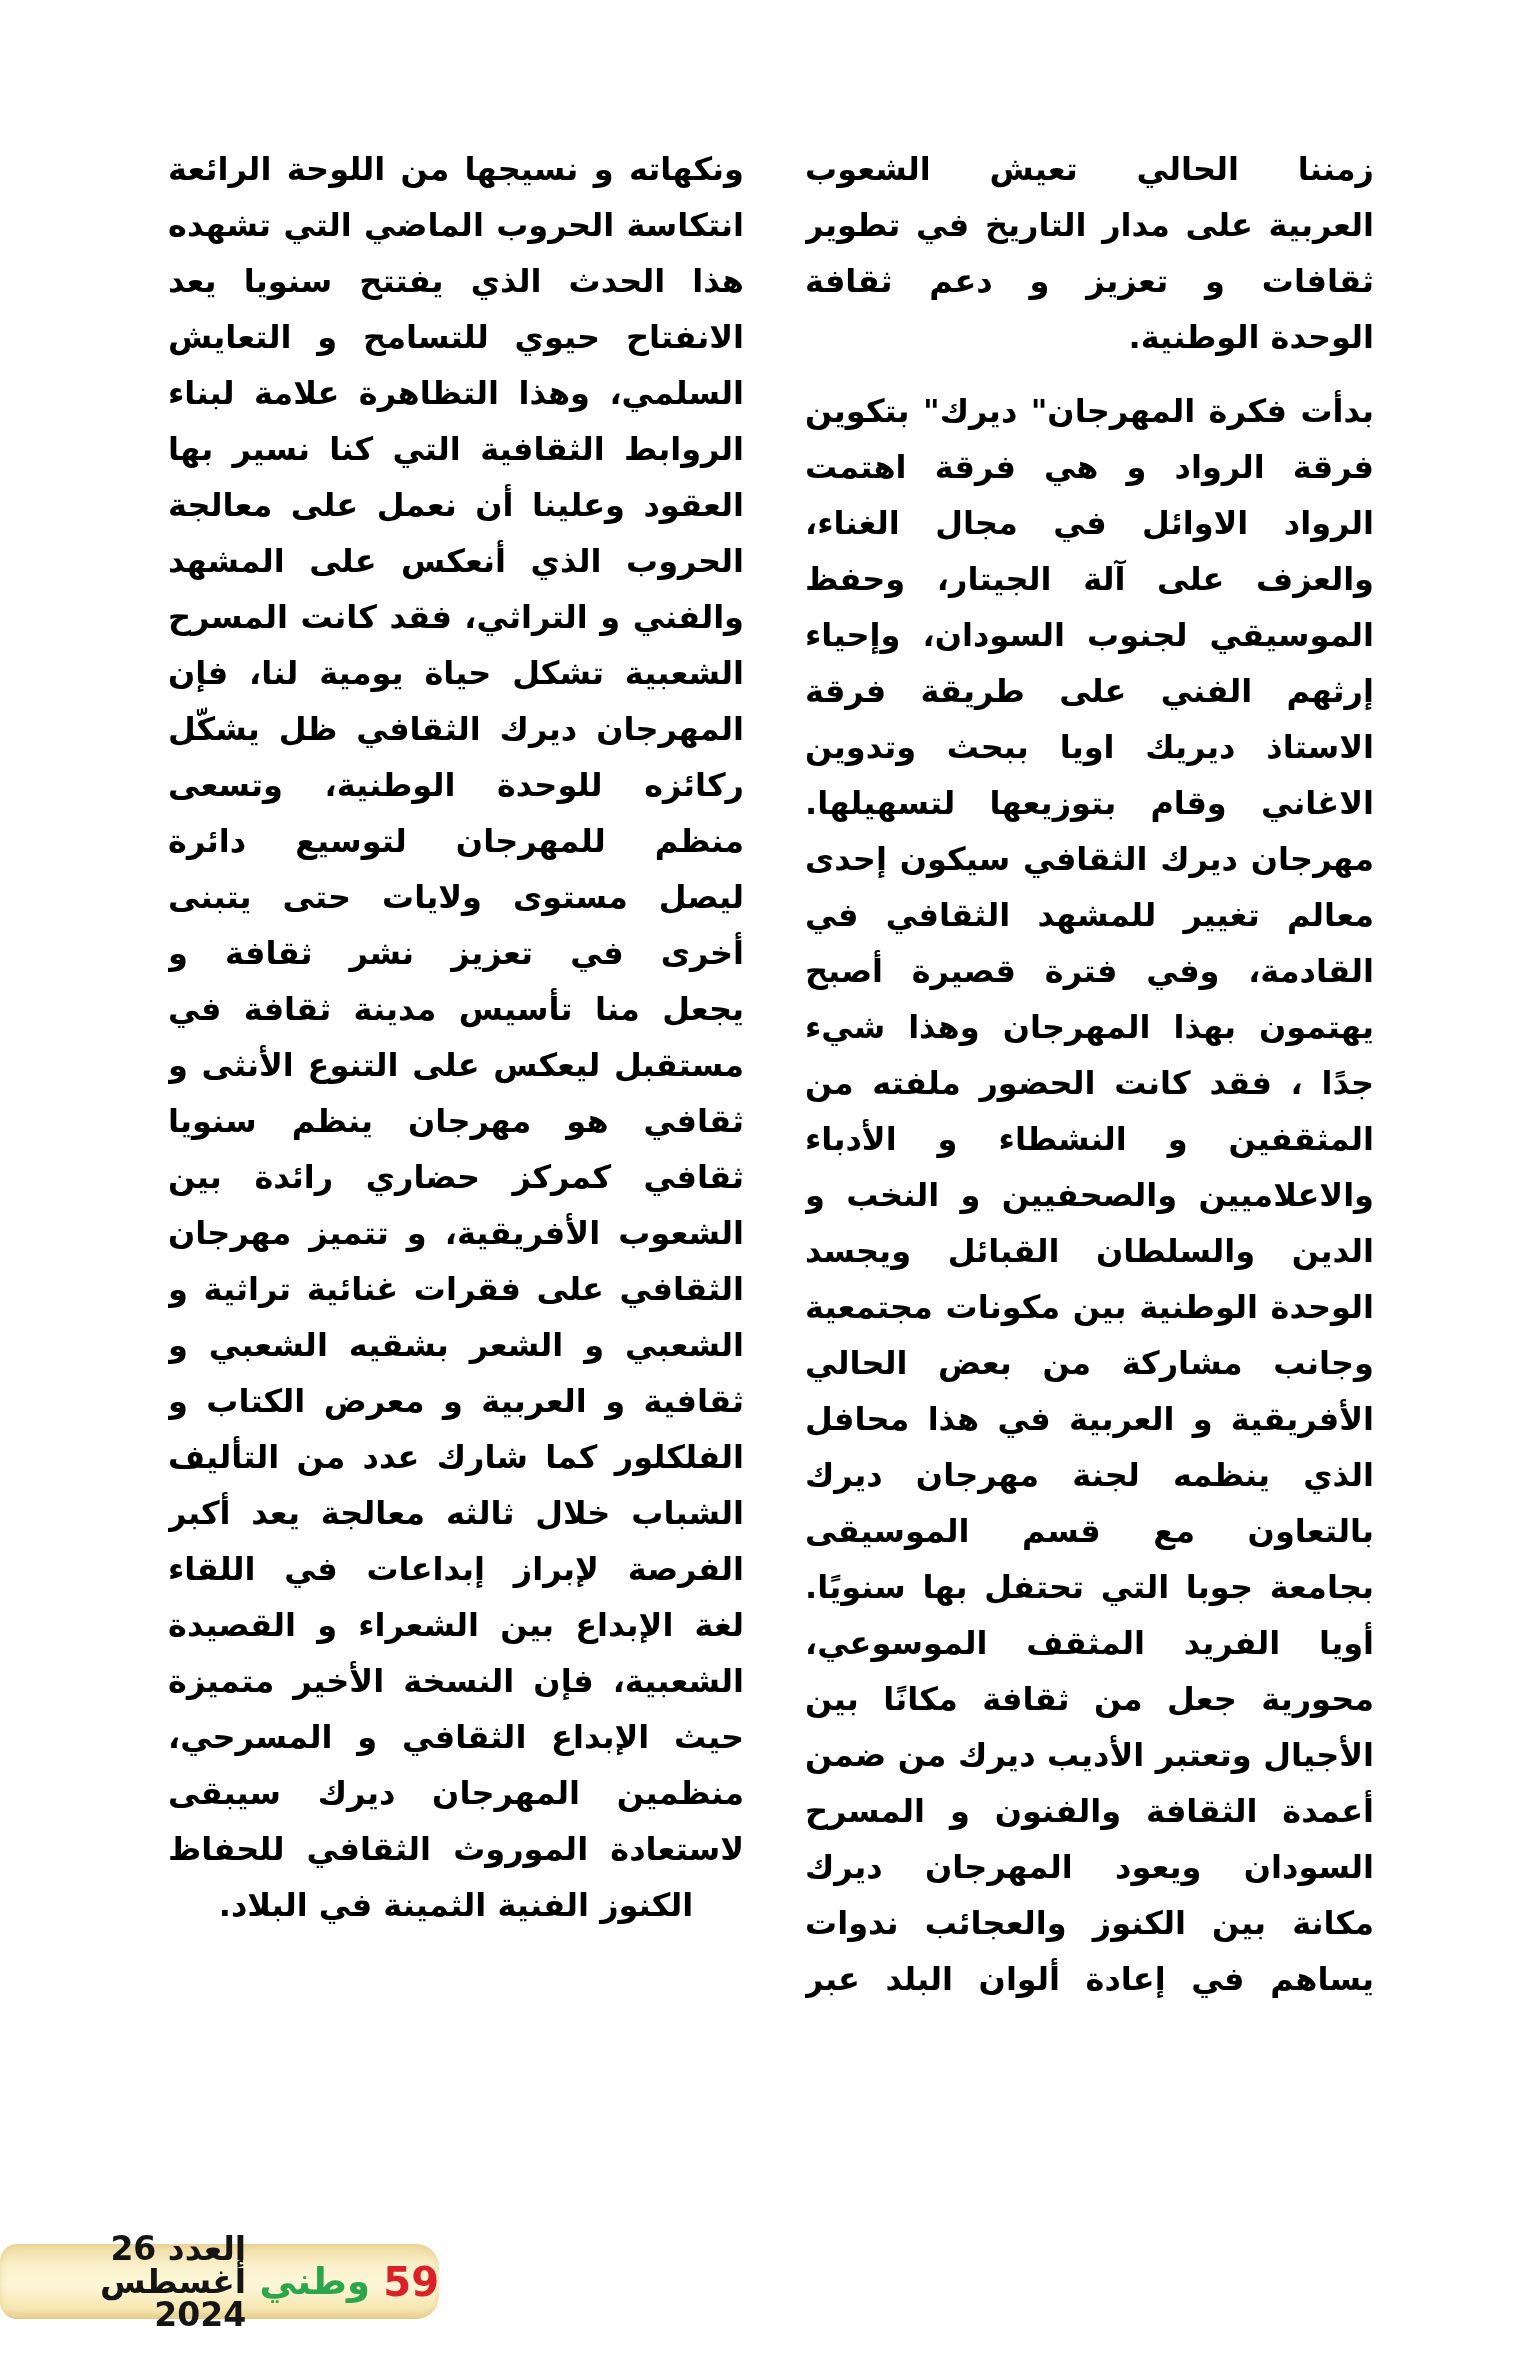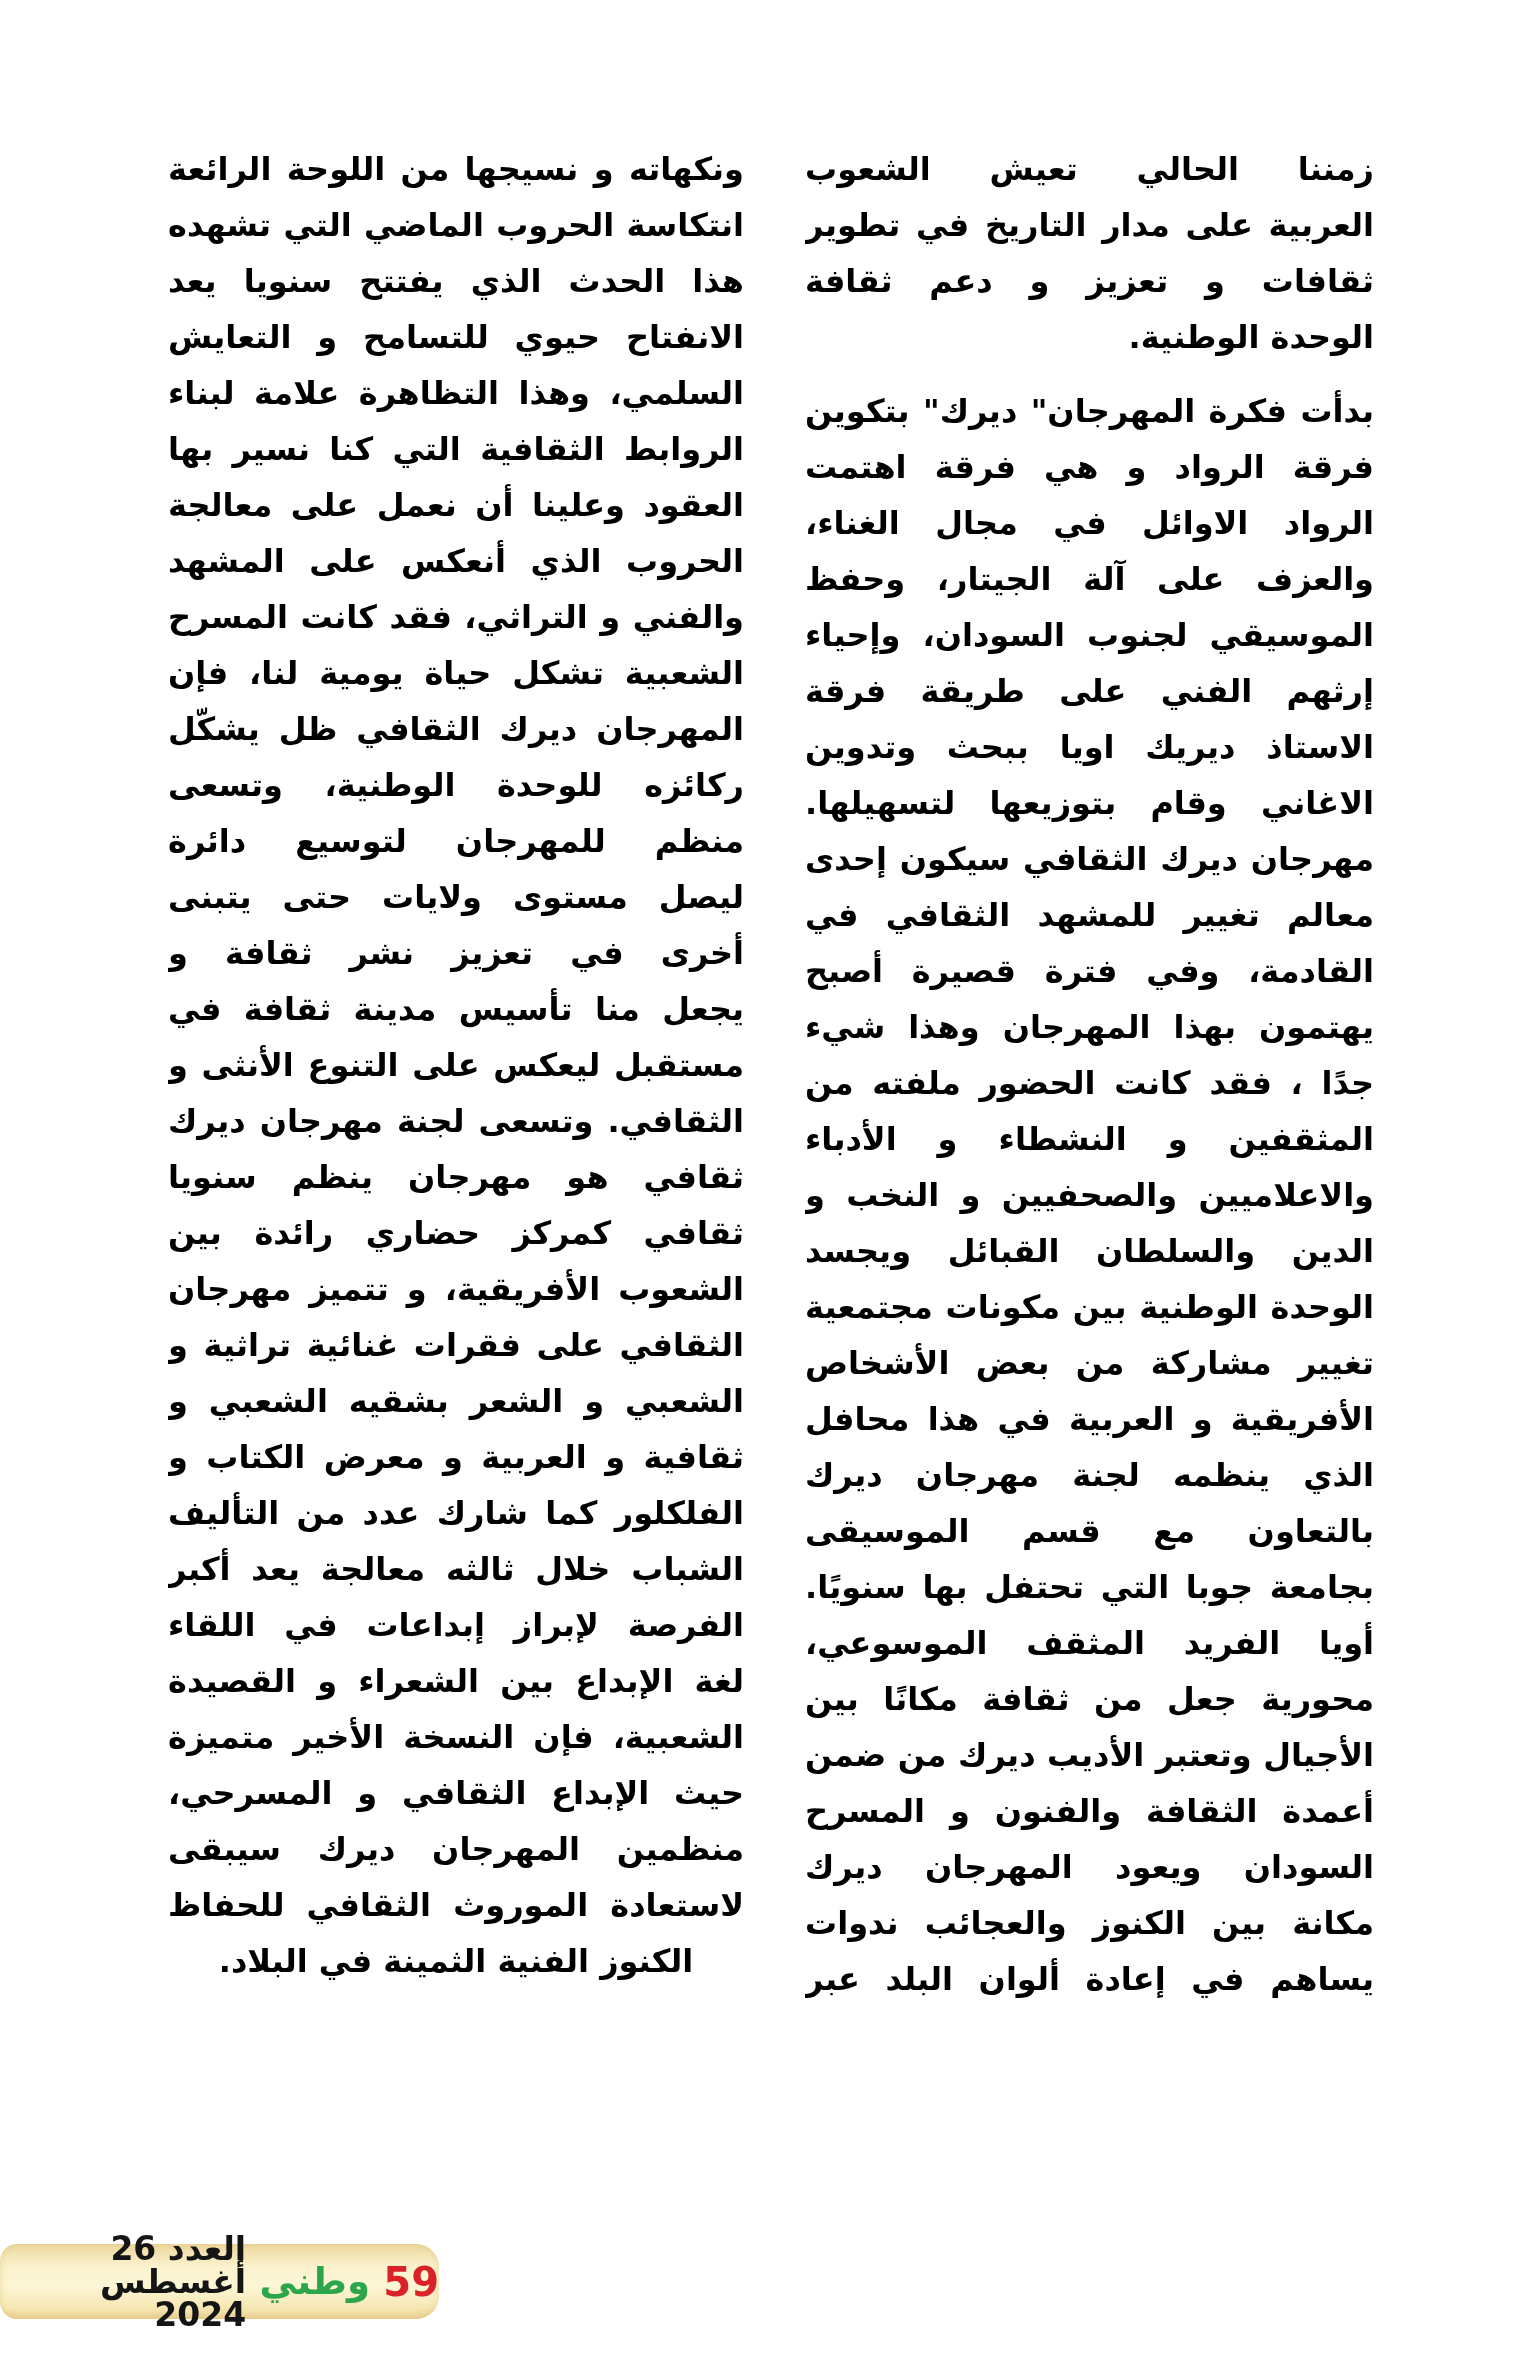--- a/index.html
+++ b/index.html
@@ -100,21 +100,21 @@
         <div class="line">الاغاني وقام بتوزيعها لتسهيلها. فإن</div>
         <div class="line">مهرجان ديرك الثقافي سيكون إحدى</div>
         <div class="line">معالم تغيير للمشهد الثقافي في السنوات</div>
         <div class="line">القادمة، وفي فترة قصيرة أصبح الجميع</div>
         <div class="line">يهتمون بهذا المهرجان وهذا شيء إيجابي</div>
         <div class="line">جدًا ، فقد كانت الحضور ملفته من</div>
         <div class="line">المثقفين و النشطاء و الأدباء الفنانين</div>
         <div class="line">والاعلاميين والصحفيين و النخب و رجال</div>
         <div class="line">الدين والسلطان القبائل ويجسد لروح</div>
         <div class="line">الوحدة الوطنية بين مكونات مجتمعية</div>
-        <div class="line">تغيير مشاركة من بعض الأشخاص</div>
+        <div class="line">وجانب مشاركة من بعض الحالي</div>
         <div class="line">الأفريقية و العربية في هذا محافل السنوي</div>
         <div class="line">الذي ينظمه لجنة مهرجان ديرك الثقافي</div>
         <div class="line">بالتعاون مع قسم الموسيقى بمدرسة الفنون</div>
         <div class="line">بجامعة جوبا التي تحتفل بها سنويًا. ديرك</div>
         <div class="line">أويا الفريد المثقف الموسوعي، شخصية</div>
         <div class="line">محورية جعل من ثقافة مكانًا بين</div>
         <div class="line">الأجيال وتعتبر الأديب ديرك من ضمن</div>
         <div class="line">أعمدة الثقافة والفنون و المسرح في جنوب</div>
         <div class="line">السودان ويعود المهرجان ديرك الثقافي</div>
         <div class="line">مكانة بين الكنوز والعجائب ندوات</div>
@@ -134,21 +134,20 @@
         <div class="line">الحروب الذي أنعكس على المشهد الثقافي</div>
         <div class="line">والفني و التراثي، فقد كانت المسرح و الفنون</div>
         <div class="line">الشعبية تشكل حياة يومية لنا، فإن</div>
         <div class="line">المهرجان ديرك الثقافي ظل يشكّل أحدى</div>
         <div class="line">ركائزه للوحدة الوطنية، وتسعى اللجنة</div>
         <div class="line">منظم للمهرجان لتوسيع دائرة مشاركة</div>
         <div class="line">ليصل مستوى ولايات حتى يتبنى أجيال</div>
         <div class="line">أخرى في تعزيز نشر ثقافة و المسرح هذا</div>
         <div class="line">يجعل منا تأسيس مدينة ثقافة في</div>
         <div class="line">مستقبل ليعكس على التنوع الأنثى و</div>
-        <div class="line">الثقافي. وتسعى لجنة مهرجان ديرك</div>
         <div class="line">ثقافي هو مهرجان ينظم سنويا لتعزيز</div>
         <div class="line">ثقافي كمركز حضاري رائدة بين</div>
         <div class="line">الشعوب الأفريقية، و تتميز مهرجان ديرك</div>
         <div class="line">الثقافي على فقرات غنائية تراثية و الرقص</div>
         <div class="line">الشعبي و الشعر بشقيه الشعبي و ندوات</div>
         <div class="line">ثقافية و العربية و معرض الكتاب و</div>
         <div class="line">الفلكلور كما شارك عدد من التأليف</div>
         <div class="line">الشباب خلال ثالثه معالجة يعد أكبر</div>
         <div class="line">الفرصة لإبراز إبداعات في اللقاء تتناغم فيه</div>
         <div class="line">لغة الإبداع بين الشعراء و القصيدة</div>

